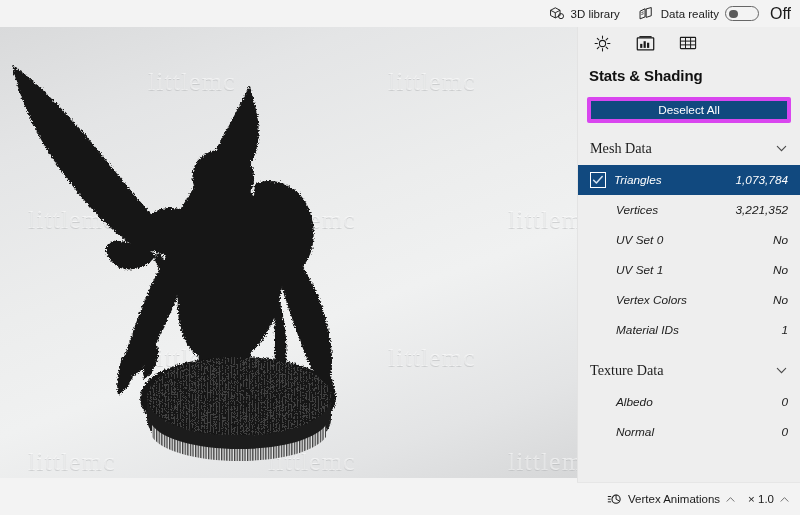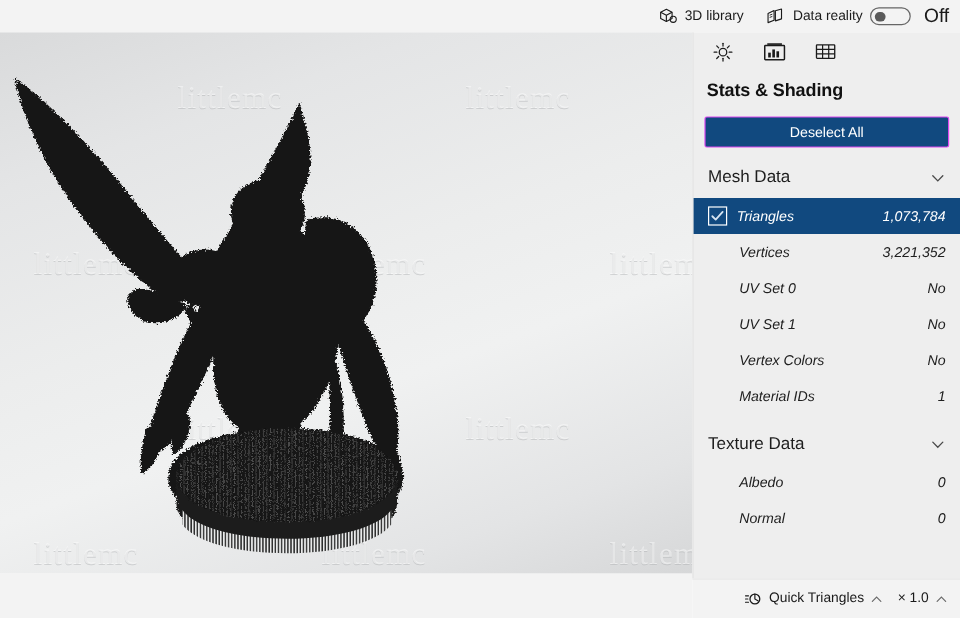--- a/index.html
+++ b/index.html
@@ -94,33 +94,33 @@
     content: ""; position: absolute; left: 2px; right: 2px; bottom: -5px;
     height: 2px; background: transparent;
   }
   .panel-title {
     font-size: 15px; color: #111; font-weight: 600;
     padding: 8px 0 0 11px; letter-spacing: -0.1px;
   }
   .deselect-btn {
     margin: 13px 9px 0 9px;
     height: 26px; border-radius: 2px;
-    background: #11497f; border: 1px solid #d946ef;
+    background: #11497f; border: 4px solid #d946ef;
     color: #ffffff; font-size: 11.8px;
     display: flex; align-items: center; justify-content: center;
     cursor: pointer;
   }
 
   .section-head {
     display: flex; align-items: center; justify-content: space-between;
     height: 34px; margin-top: 8px; padding: 0 12px 0 12px;
     cursor: pointer;
   }
   .section-head .st {
-    font-size: 14.2px; color: #1d1d1d;
+    font-size: 14.2px; color: #1d1d1d; font-family: Liberation Serif, serif;
   }
   .chev { width: 13px; height: 13px; display: block; }
 
   .row {
     display: flex; align-items: center;
     height: 30px; padding: 0 12px 0 12px;
     font-size: 11.8px; color: #202020; font-style: italic;
   }
   .row .nm { flex: 1; padding-left: 26px; }
   .row .vl { text-align: right; white-space: nowrap; }
@@ -408,21 +408,21 @@
     <div class="bb-item">
       <svg width="16" height="16" viewBox="0 0 18 18">
         <circle cx="10.2" cy="9.2" r="4.6" fill="none" stroke="#1a1a1a" stroke-width="1.2"></circle>
         <path d="M10.2 4.6 L10.2 9.2 L13.4 11.0" fill="none" stroke="#1a1a1a" stroke-width="1.1" stroke-linecap="round"></path>
         <g stroke="#1a1a1a" stroke-width="1.1" stroke-linecap="round">
           <path d="M1.4 6.2 L4.2 6.2"></path>
           <path d="M1.4 9.2 L3.6 9.2"></path>
           <path d="M1.4 12.2 L4.2 12.2"></path>
         </g>
       </svg>
-      <span class="bb-label">Quick Triangles</span>
+      <span class="bb-label">Vertex Animations</span>
       <svg width="11" height="11" viewBox="0 0 14 14">
         <path d="M2.5 9.2 L7 4.6 L11.5 9.2" fill="none" stroke="#6a6a6a" stroke-width="1.2" stroke-linecap="round"></path>
       </svg>
     </div>
 
     <div class="bb-item">
       <span class="bb-label">× 1.0</span>
       <svg width="11" height="11" viewBox="0 0 14 14">
         <path d="M2.5 9.2 L7 4.6 L11.5 9.2" fill="none" stroke="#6a6a6a" stroke-width="1.2" stroke-linecap="round"></path>
       </svg>

